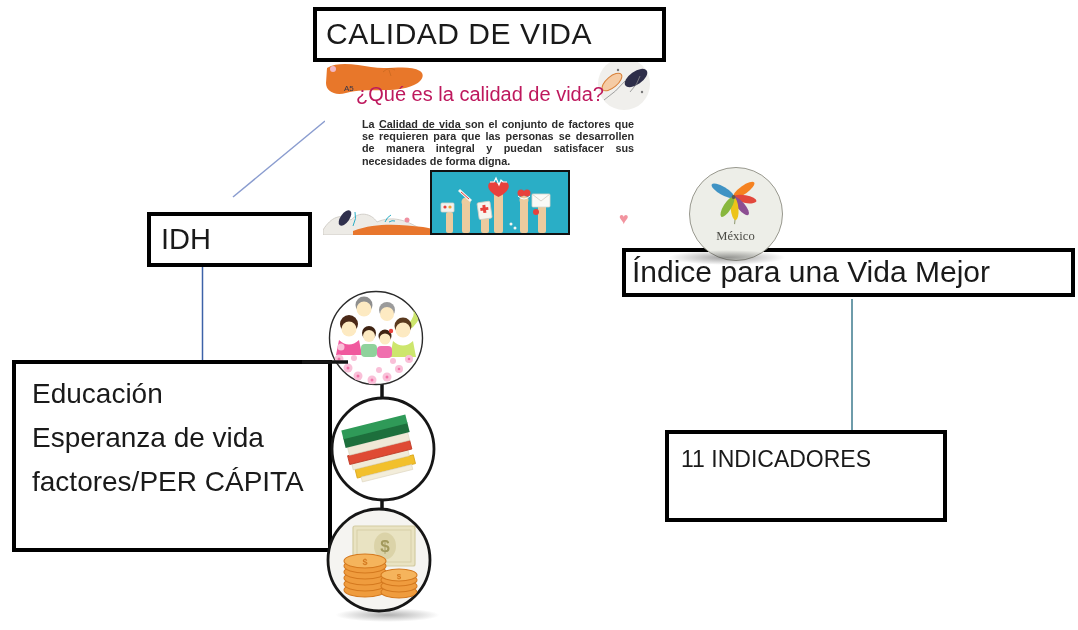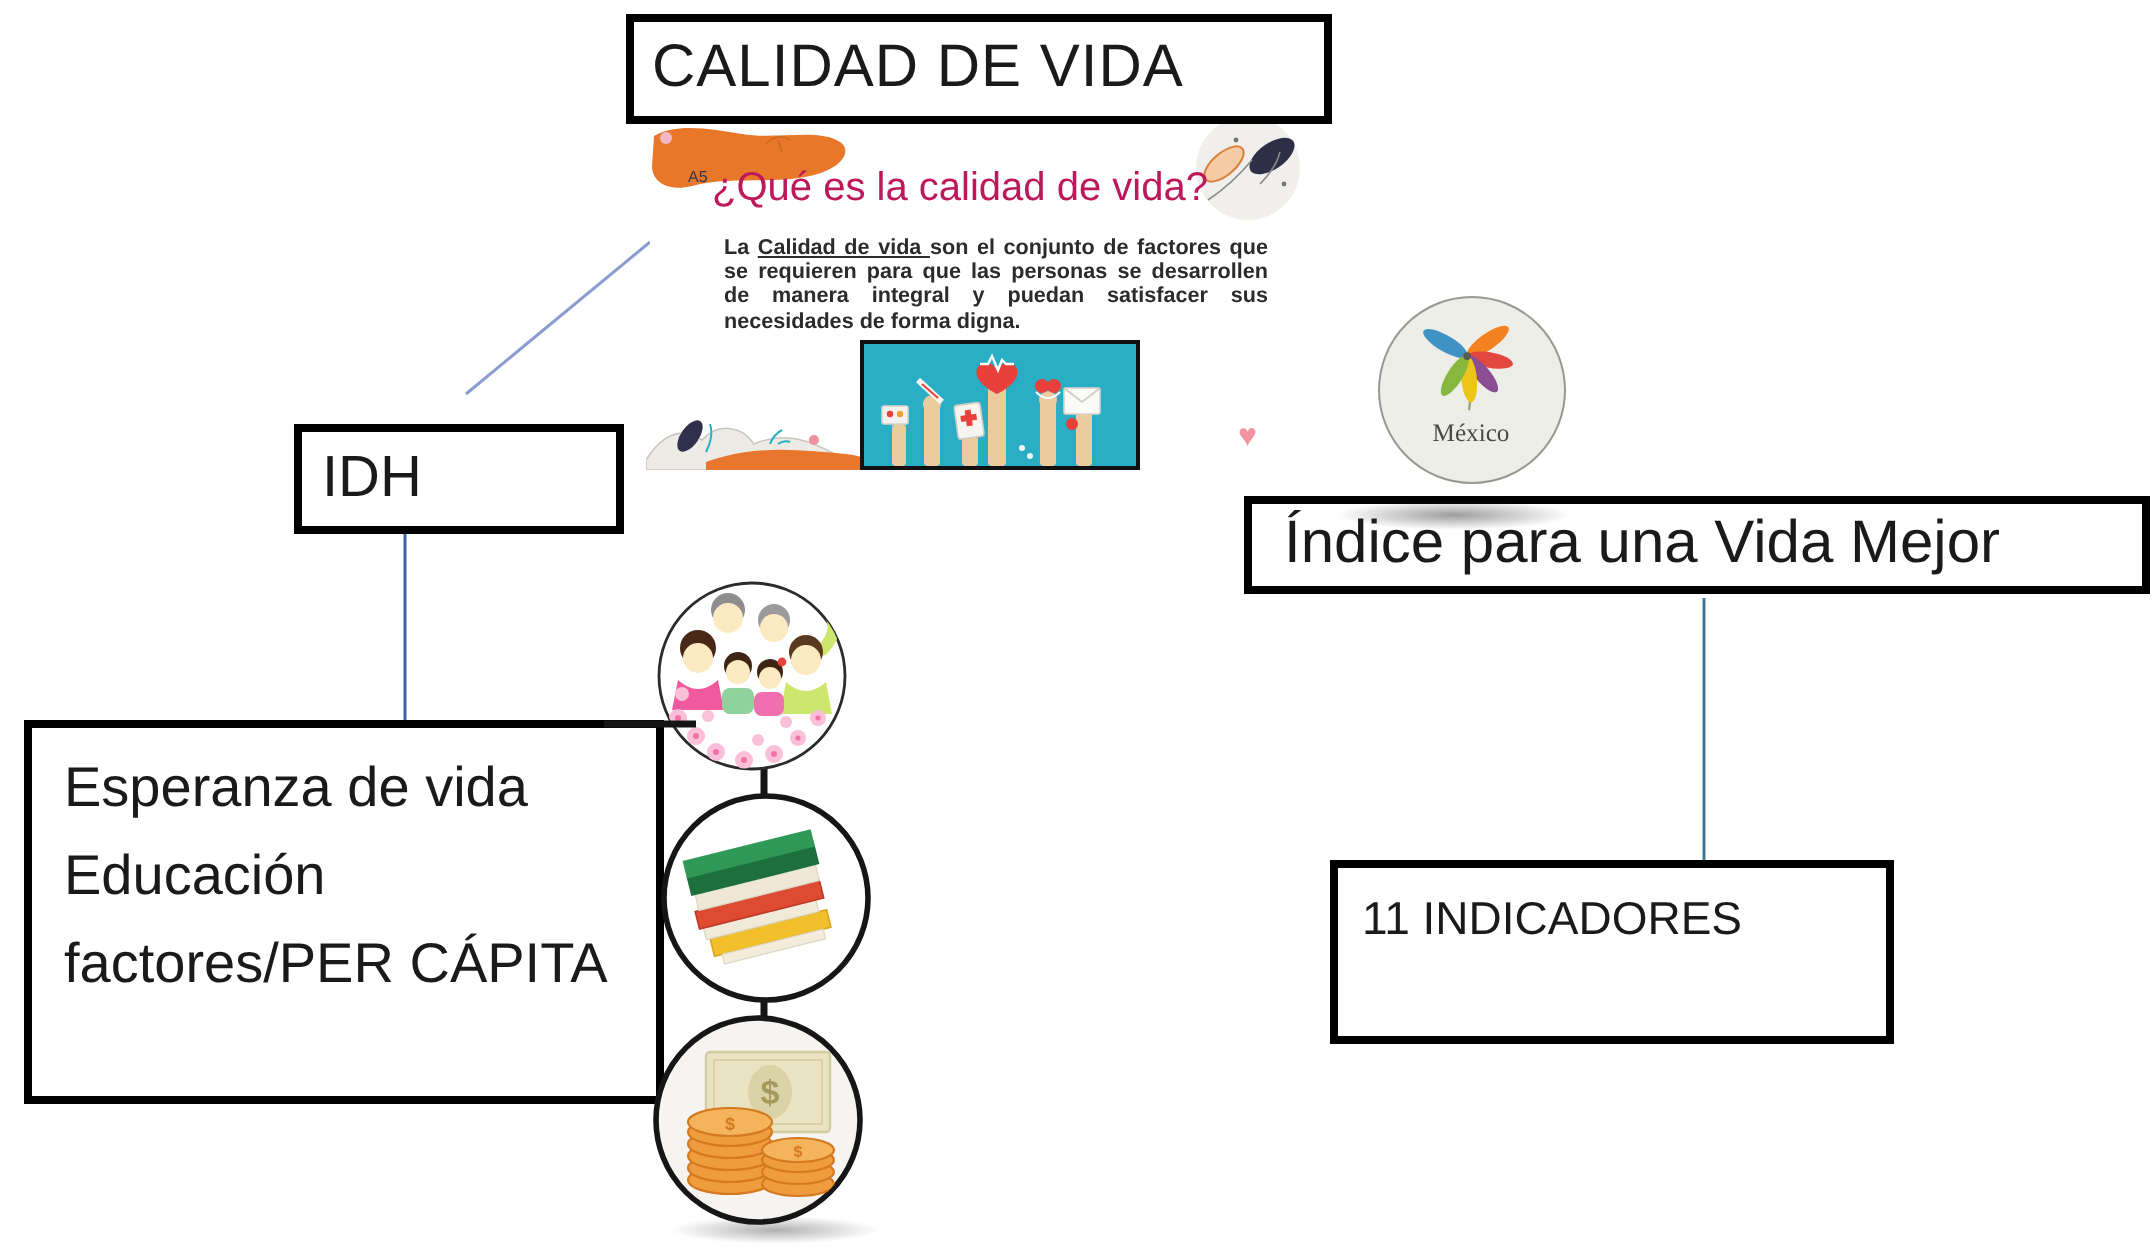--- a/index.html
+++ b/index.html
@@ -12,21 +12,21 @@
 
   .node-box{position:absolute;background:#ffffff;border:4px solid #000;box-sizing:border-box;}
   .title-box{left:313px;top:7px;width:353px;height:55px;z-index:5;
              font-size:30px;line-height:46px;padding-left:9px;letter-spacing:.5px;}
   .idh-box{left:119px;top:212px;width:165px;height:55px;z-index:3;
            font-size:29px;line-height:46px;padding-left:10px;margin-left:28px;}
   .esperanza-box{left:12px;top:360px;width:320px;height:192px;z-index:2;
                  font-size:28px;padding:8px 0 0 16px;}
   .esperanza-box .bl{line-height:44px;white-space:nowrap;}
   .indice-box{left:622px;top:248px;width:453px;height:49px;z-index:3;
-              font-size:30px;line-height:40px;padding-left:16px;white-space:nowrap;}
+              font-size:30px;line-height:40px;padding-left:6px;white-space:nowrap;}
   .indicadores-box{left:665px;top:430px;width:282px;height:92px;z-index:3;
                    font-size:23px;line-height:38px;padding:6px 0 0 12px;}
 
   
   .slide{position:absolute;left:325px;top:62px;width:325px;height:173px;background:#fff;z-index:1;}
   .slide-title{position:absolute;left:0;top:21px;width:310px;text-align:center;
                font-size:20px;color:#be185d;}
   .a5-badge{position:absolute;left:19px;top:22px;font-size:8px;font-weight:normal;color:#35354a;z-index:2;}
   .paragraph{position:absolute;left:37px;top:56px;width:272px;font-size:10.8px;font-weight:700;
              line-height:1.13;color:#2b2b2b;text-align:justify;}
@@ -37,21 +37,21 @@
 
   
   .circ{position:absolute;z-index:3;}
   .family{left:327px;top:289px;width:98px;height:98px;}
   .books{left:329px;top:395px;width:108px;height:108px;}
   .money{left:325px;top:506px;width:108px;height:108px;}
   .money-shadow{left:335px;top:608px;width:105px;height:14px;z-index:2;border-radius:50%;
                 background:radial-gradient(ellipse at center, rgba(80,80,80,.45), rgba(120,120,120,0) 70%);}
 
   
-  .logo{position:absolute;left:689px;top:148px;width:94px;height:94px;border-radius:50%;
+  .logo{position:absolute;left:689px;top:167px;width:94px;height:94px;border-radius:50%;
         background:#edeee8;border:1.5px solid #98988e;box-sizing:border-box;z-index:3;}
   .logo-shadow{left:668px;top:250px;width:118px;height:15px;z-index:4;border-radius:50%;
                background:radial-gradient(ellipse at center, rgba(60,60,60,.5), rgba(120,120,120,0) 70%);}
 </style>
 </head>
 <body>
 
 <div id="canvas">
 
   <svg class="lines" width="1078" height="630">
@@ -128,22 +128,22 @@
 
   <div class="node-box title-box">
     <span>CALIDAD DE VIDA</span>
   </div>
 
   <div class="node-box idh-box">
     <span>IDH</span>
   </div>
 
   <div class="node-box esperanza-box">
+    <div class="bl">Educación</div>
     <div class="bl">Esperanza de vida</div>
-    <div class="bl">Educación</div>
     <div class="bl">factores/PER CÁPITA</div>
   </div>
 
   <div class="node-box indice-box">
     <span>Índice para una Vida Mejor</span>
   </div>
 
   <div class="node-box indicadores-box">
     <span>11 INDICADORES</span>
   </div>

